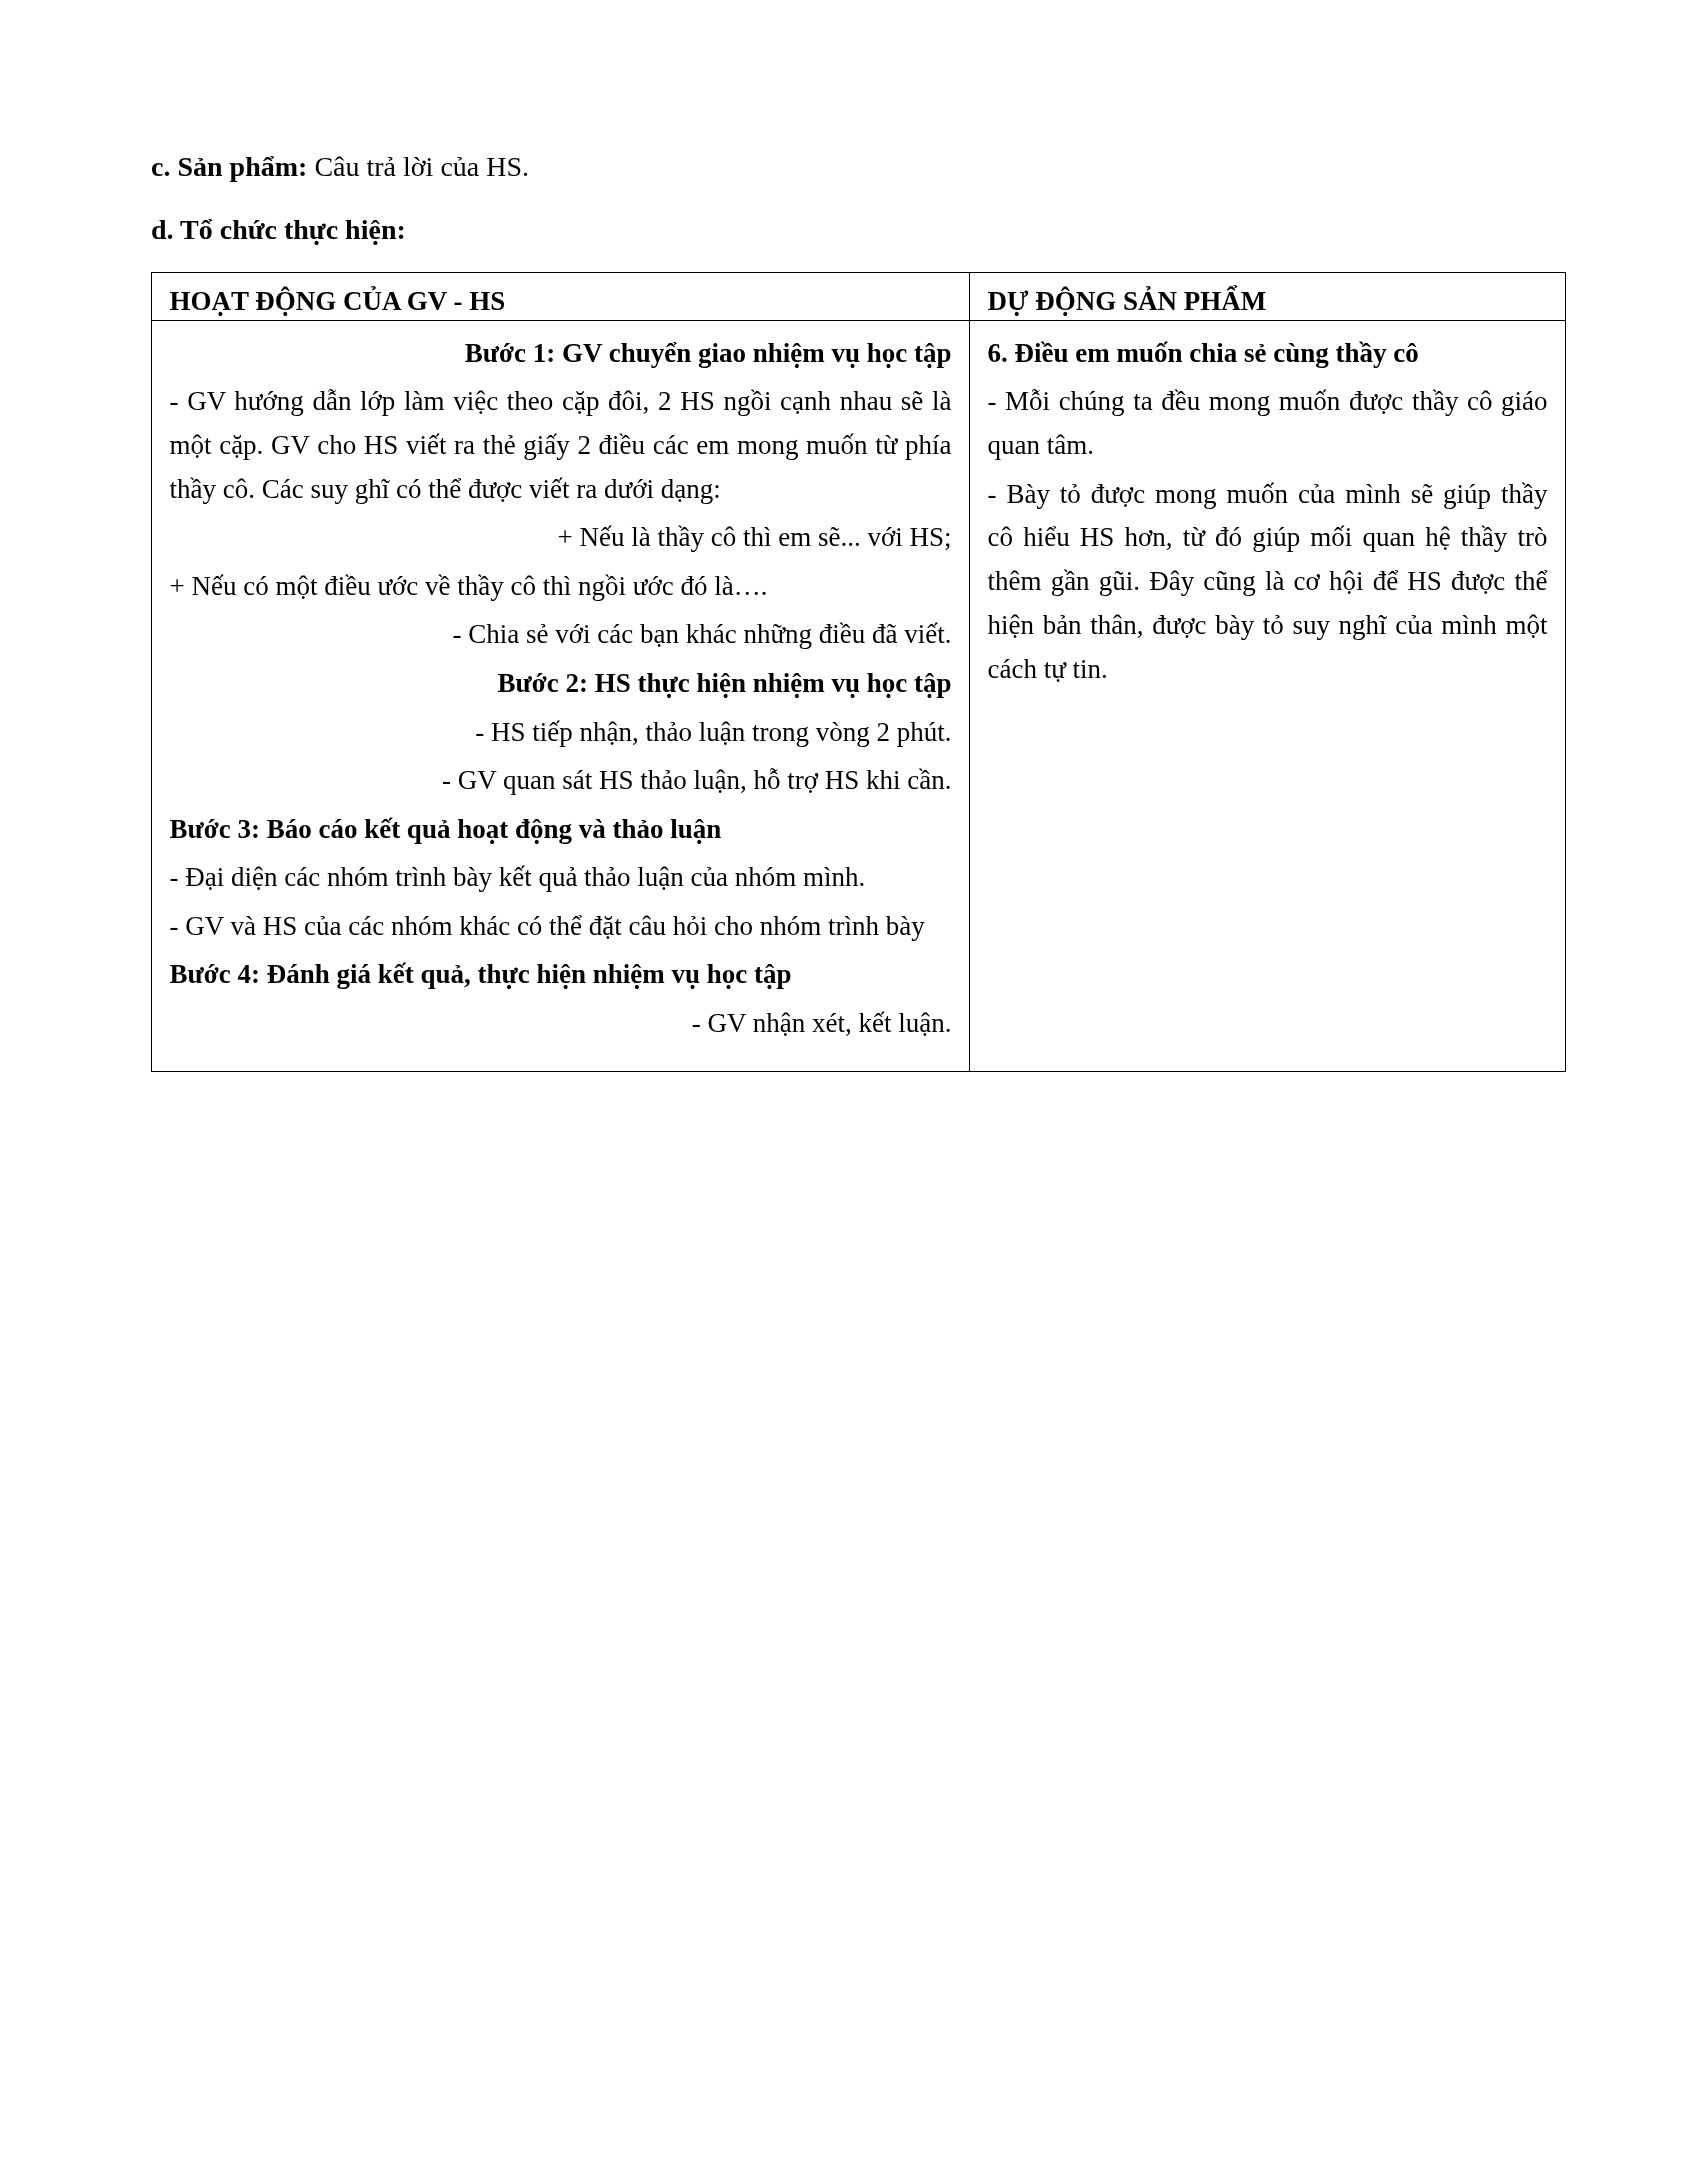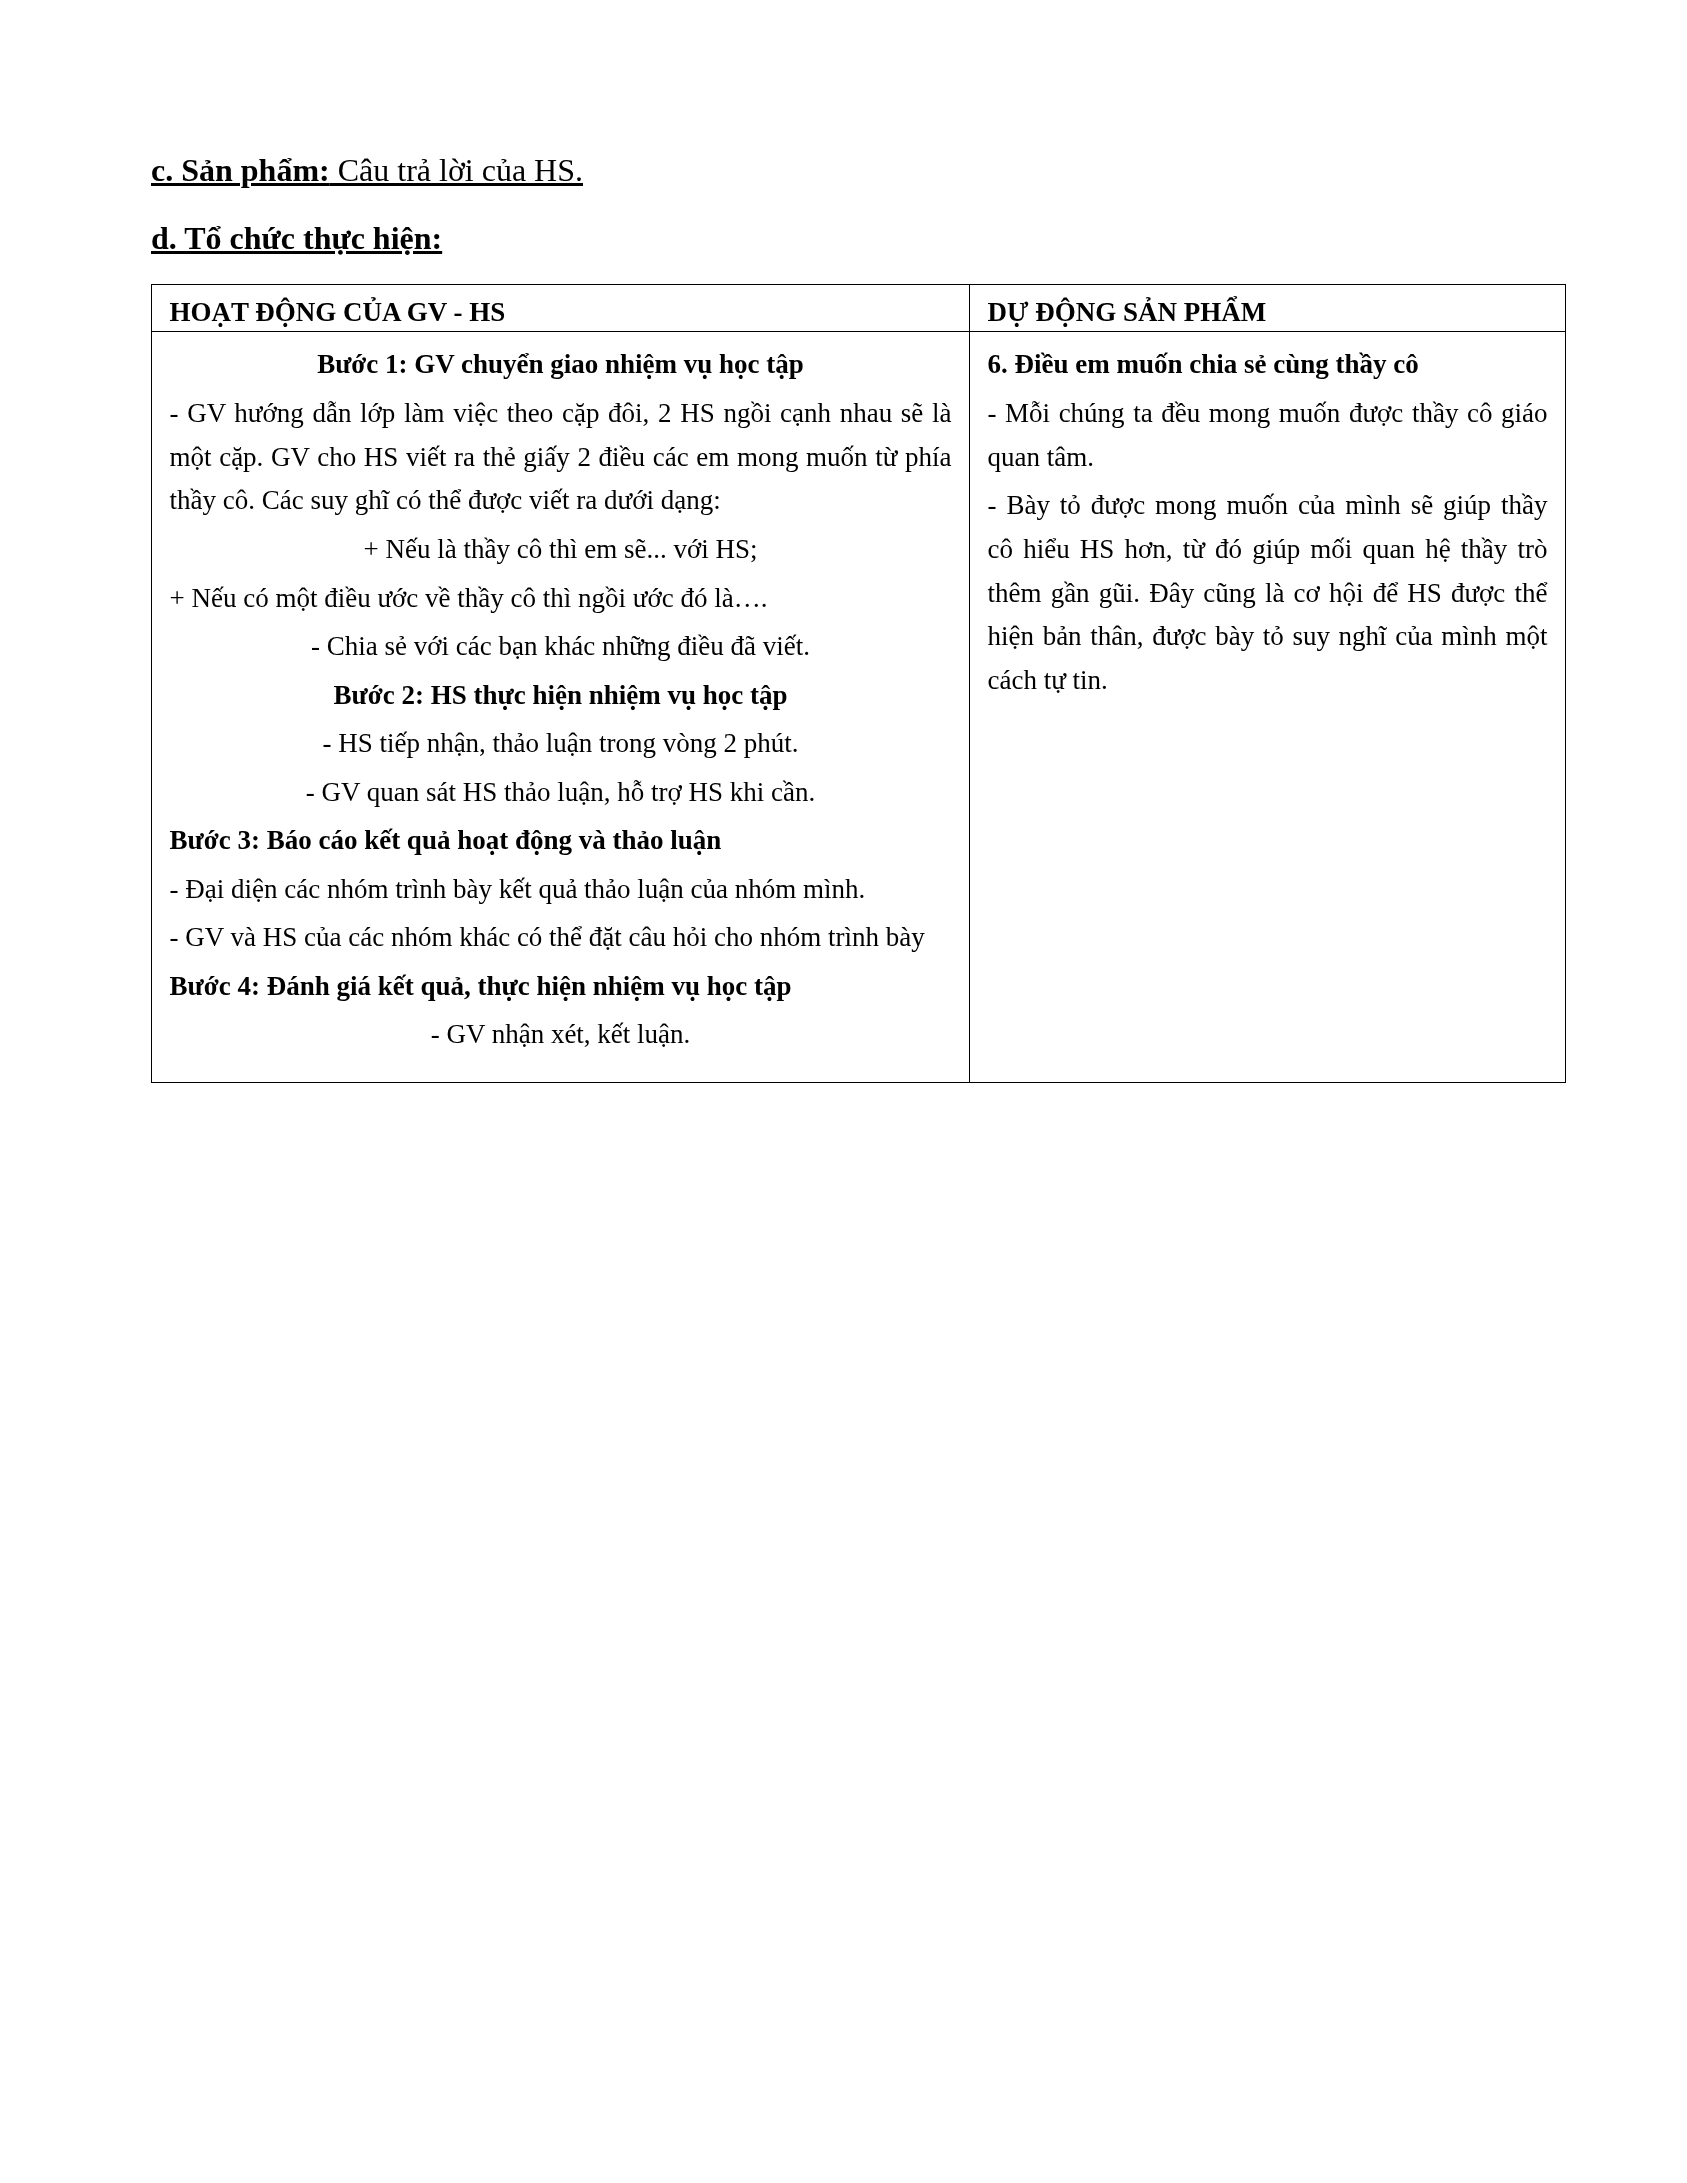--- a/index.html
+++ b/index.html
@@ -14,25 +14,24 @@
     color: #000000;
     position: relative;
   }
   .page {
     box-sizing: border-box;
     width: 1687px;
     height: 2183px;
     padding: 147px 151px 0 151px;
   }
   .lead-line {
-    font-size: 32px;
+    font-size: 28px;
     line-height: 1.45;
     margin: 0 0 22px 0;
     white-space: nowrap;
-    text-decoration: underline;
   }
   .lead-line b {
     font-weight: bold;
   }
   table.main {
     border-collapse: collapse;
     width: 1342px;
     margin-top: 11px;
     table-layout: fixed;
   }
@@ -55,21 +54,21 @@
     font-size: 27px;
     line-height: 1.62;
     margin: 0 0 4.8px 0;
     text-align: justify;
     text-justify: inter-word;
   }
   .p.bold {
     font-weight: bold;
   }
   .p.nojust {
-    text-align: center;
+    text-align: right;
   }
   .hdr-text {
     display: block;
   }
 </style>
 </head>
 <body>
 
 <div class="page">
 

